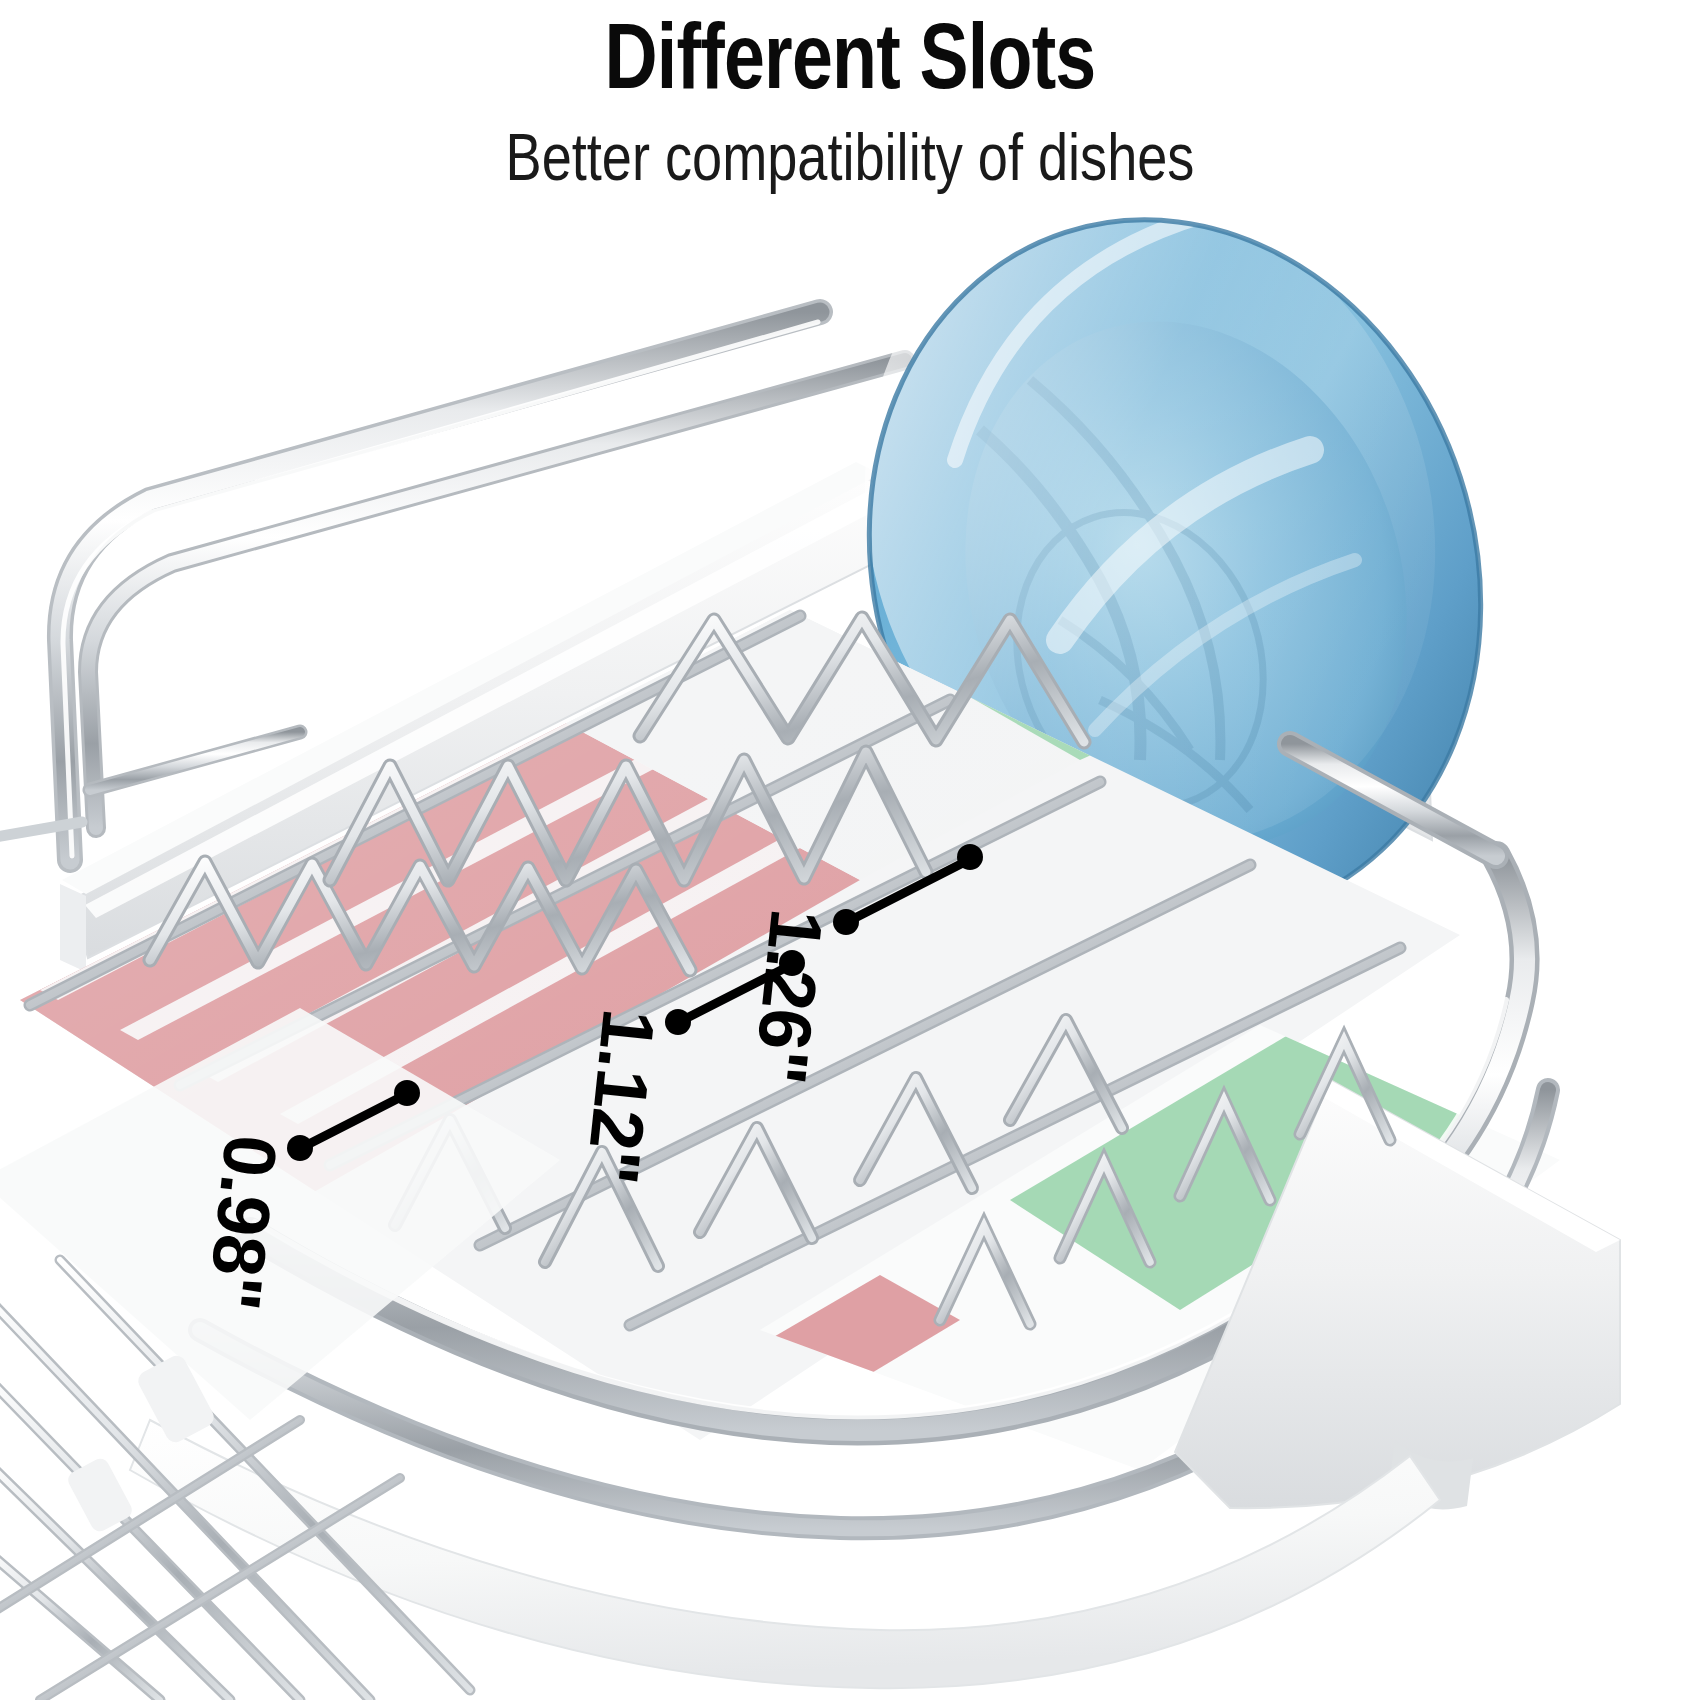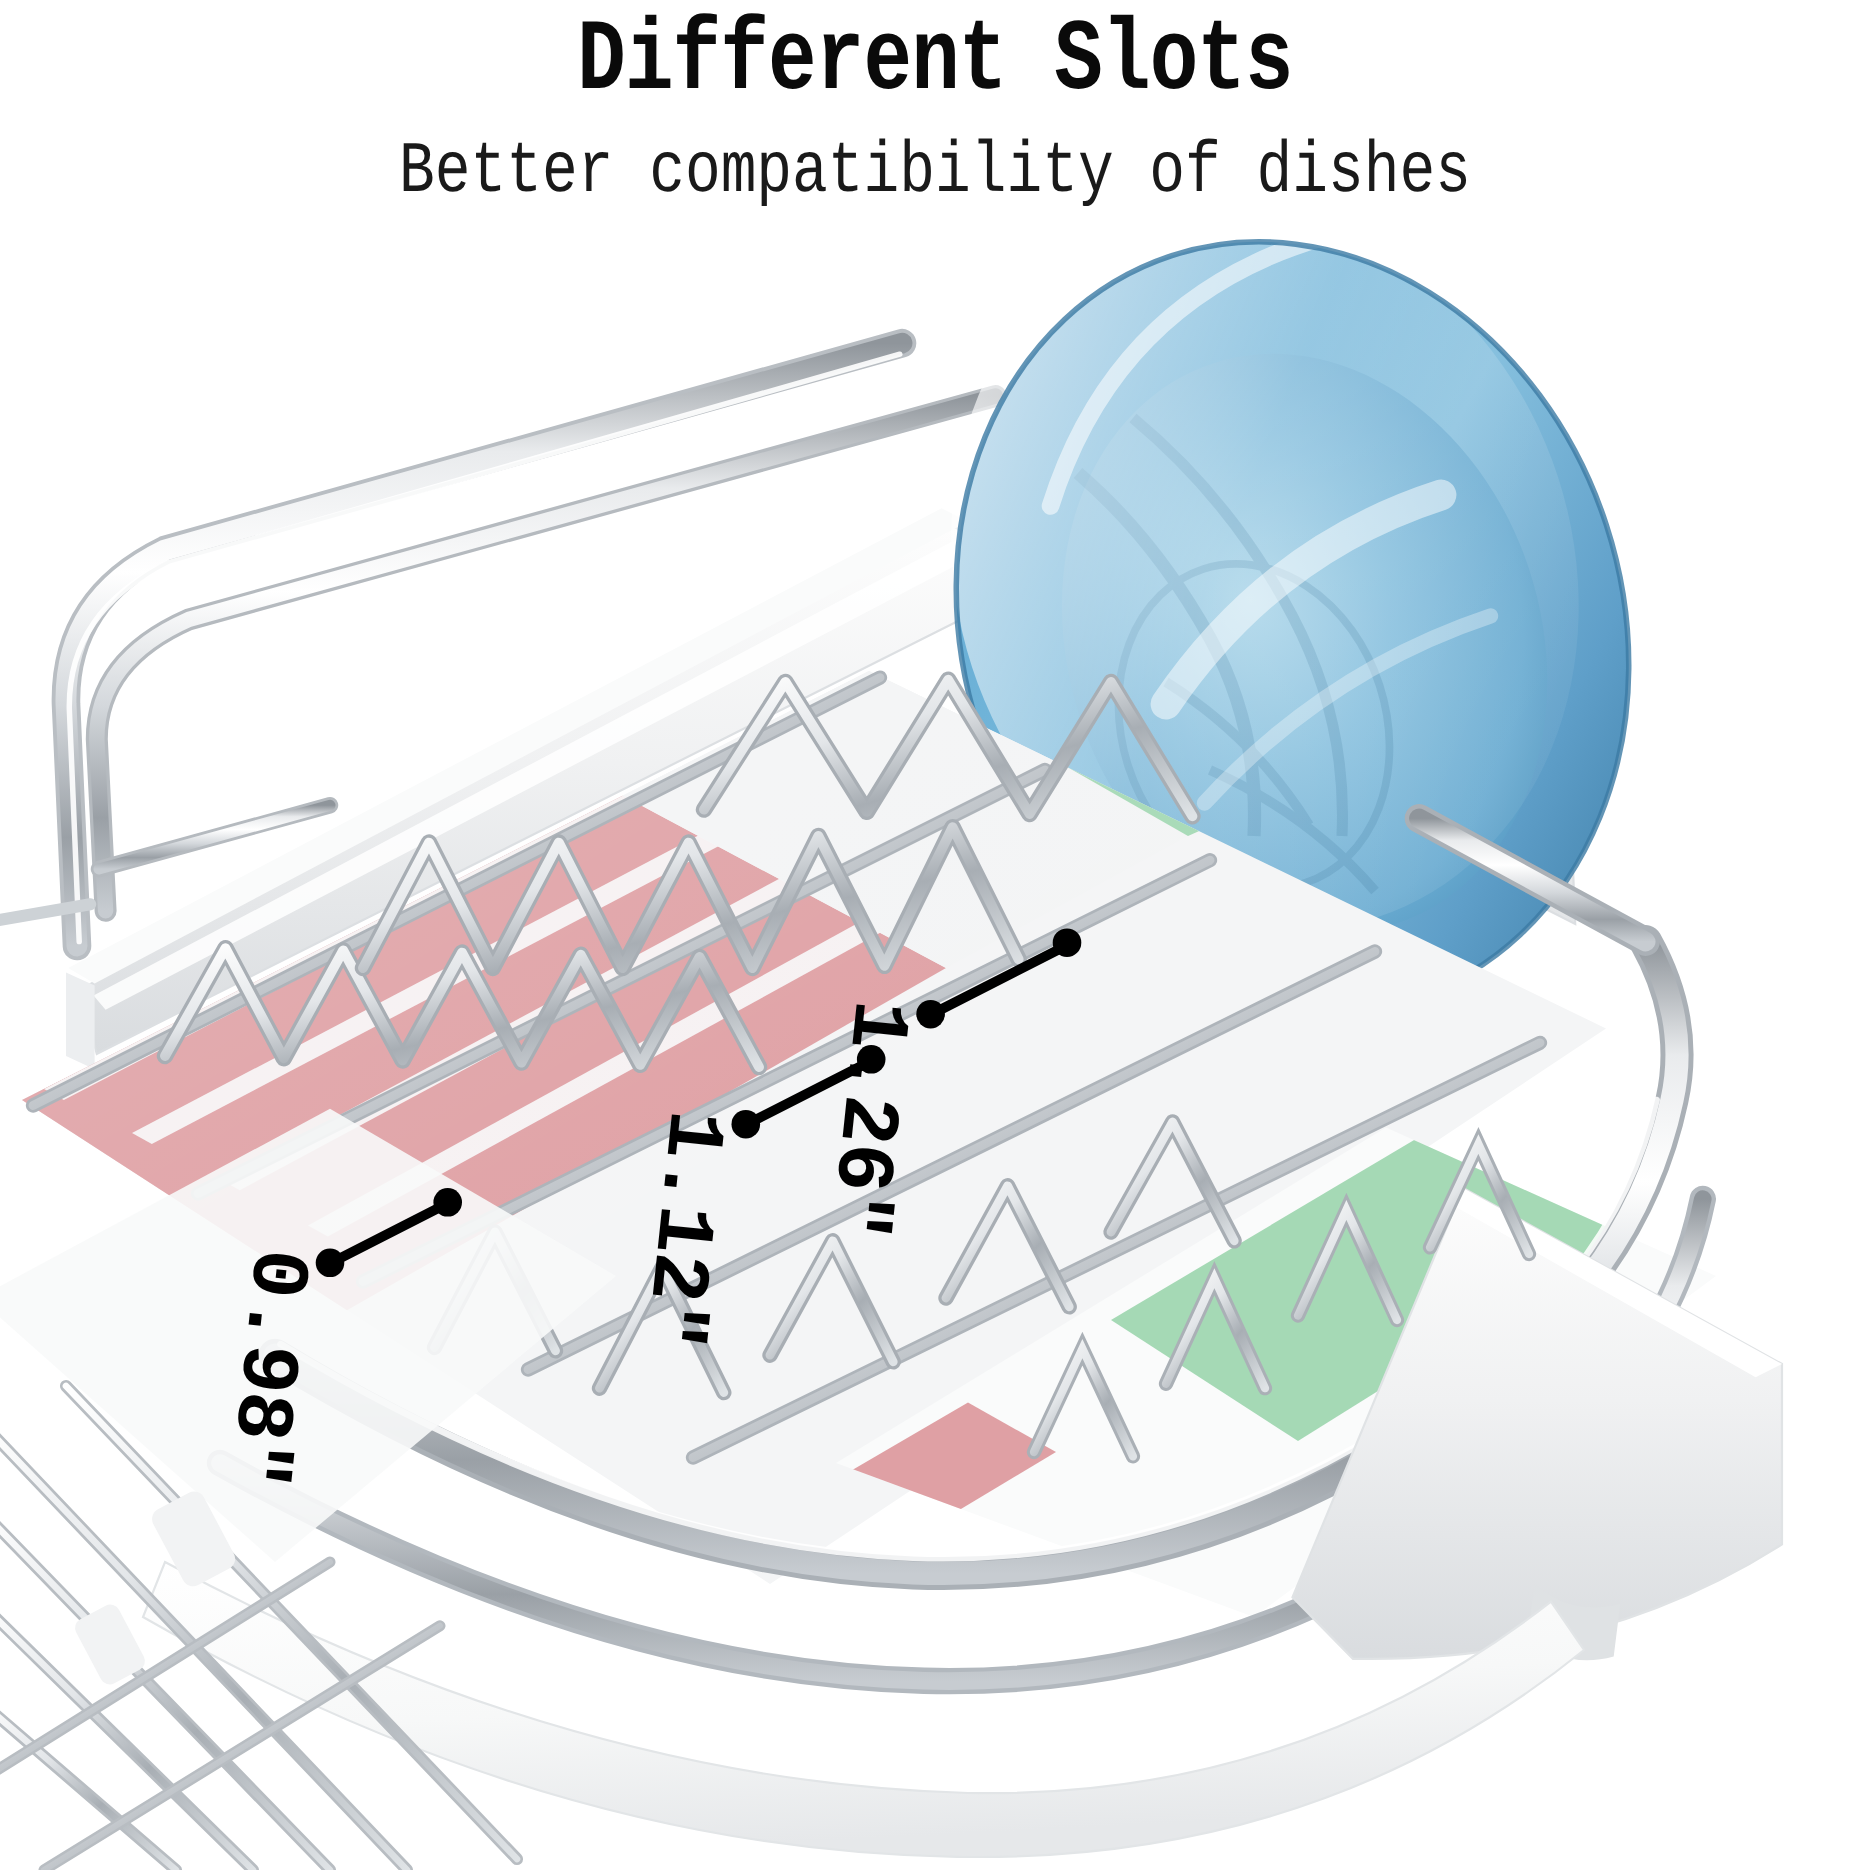--- a/index.html
+++ b/index.html
@@ -3,21 +3,21 @@
 <meta charset="utf-8">
 <style>
   html,body{margin:0;padding:0;}
   body{
     width:1700px;height:1700px;
     background:#ffffff;
     font-family:"Liberation Sans","DejaVu Sans",sans-serif;
     overflow:hidden;
     position:relative;
   }
-  .stage{position:absolute;inset:0;width:1700px;height:1700px;overflow:hidden;font-family:Liberation Mono, monospace;}
+  .stage{position:absolute;inset:0;width:1700px;height:1700px;overflow:hidden;}
 
   
   .title{
     position:absolute;left:0;right:0;top:10px;
     text-align:center;
     font-size:92px;line-height:1;
     font-weight:bold;
     color:#0a0a0a;
     letter-spacing:-1px;
     transform:scaleX(.80);

